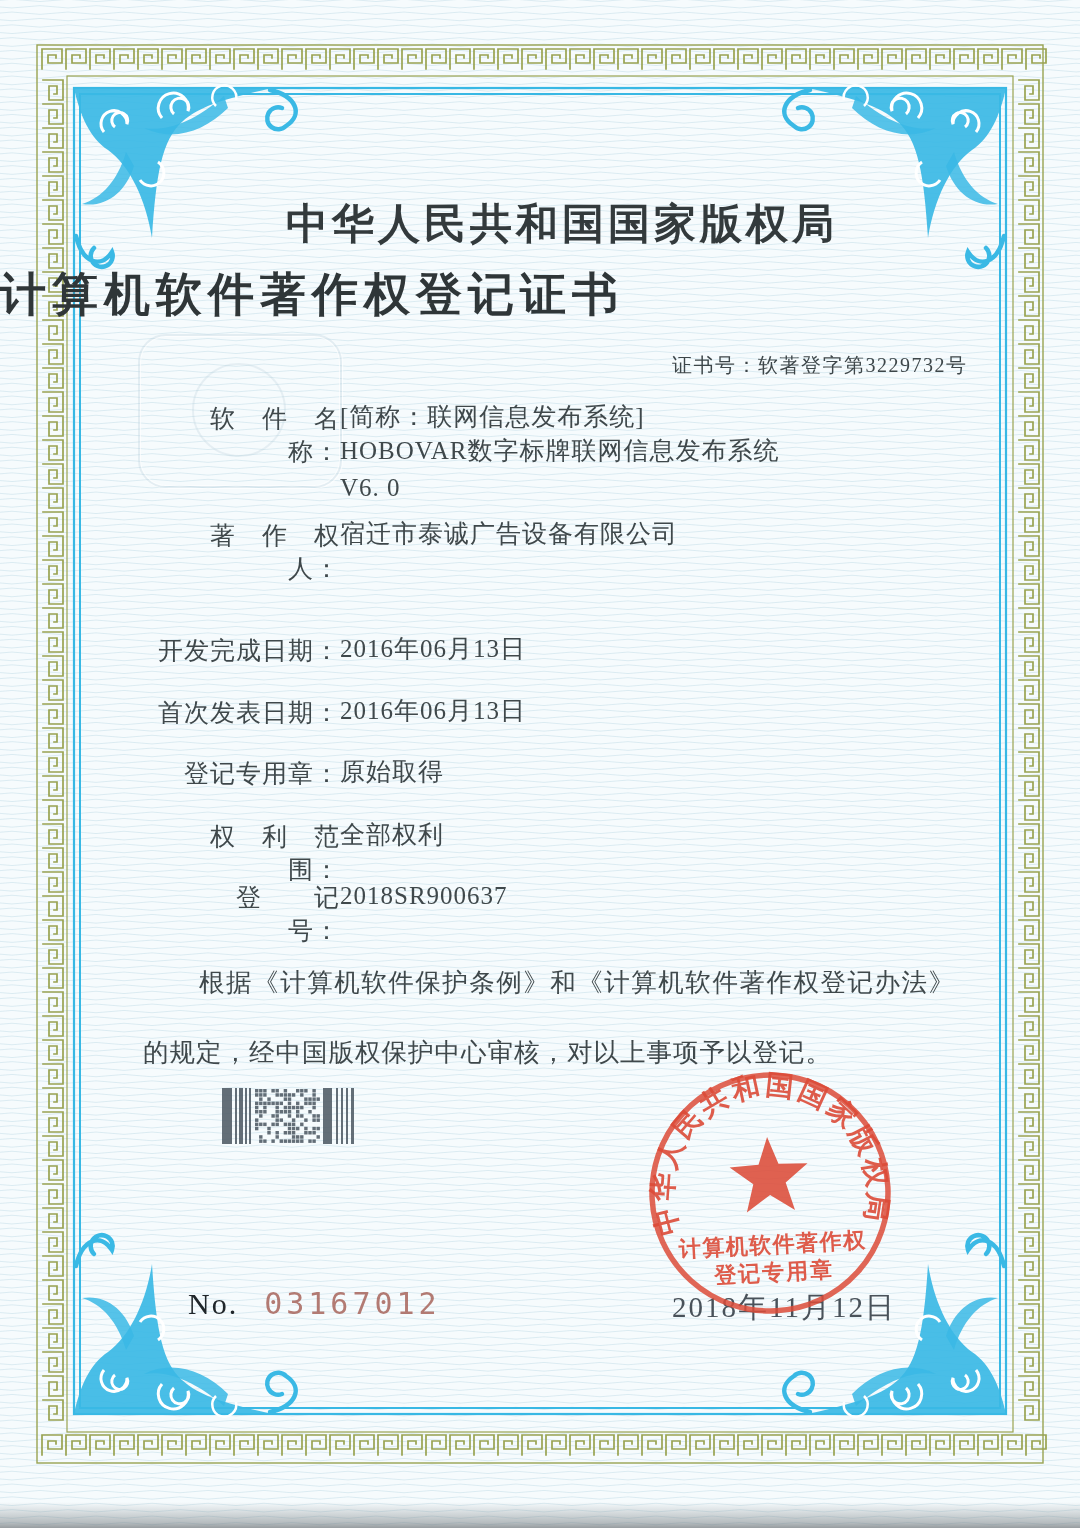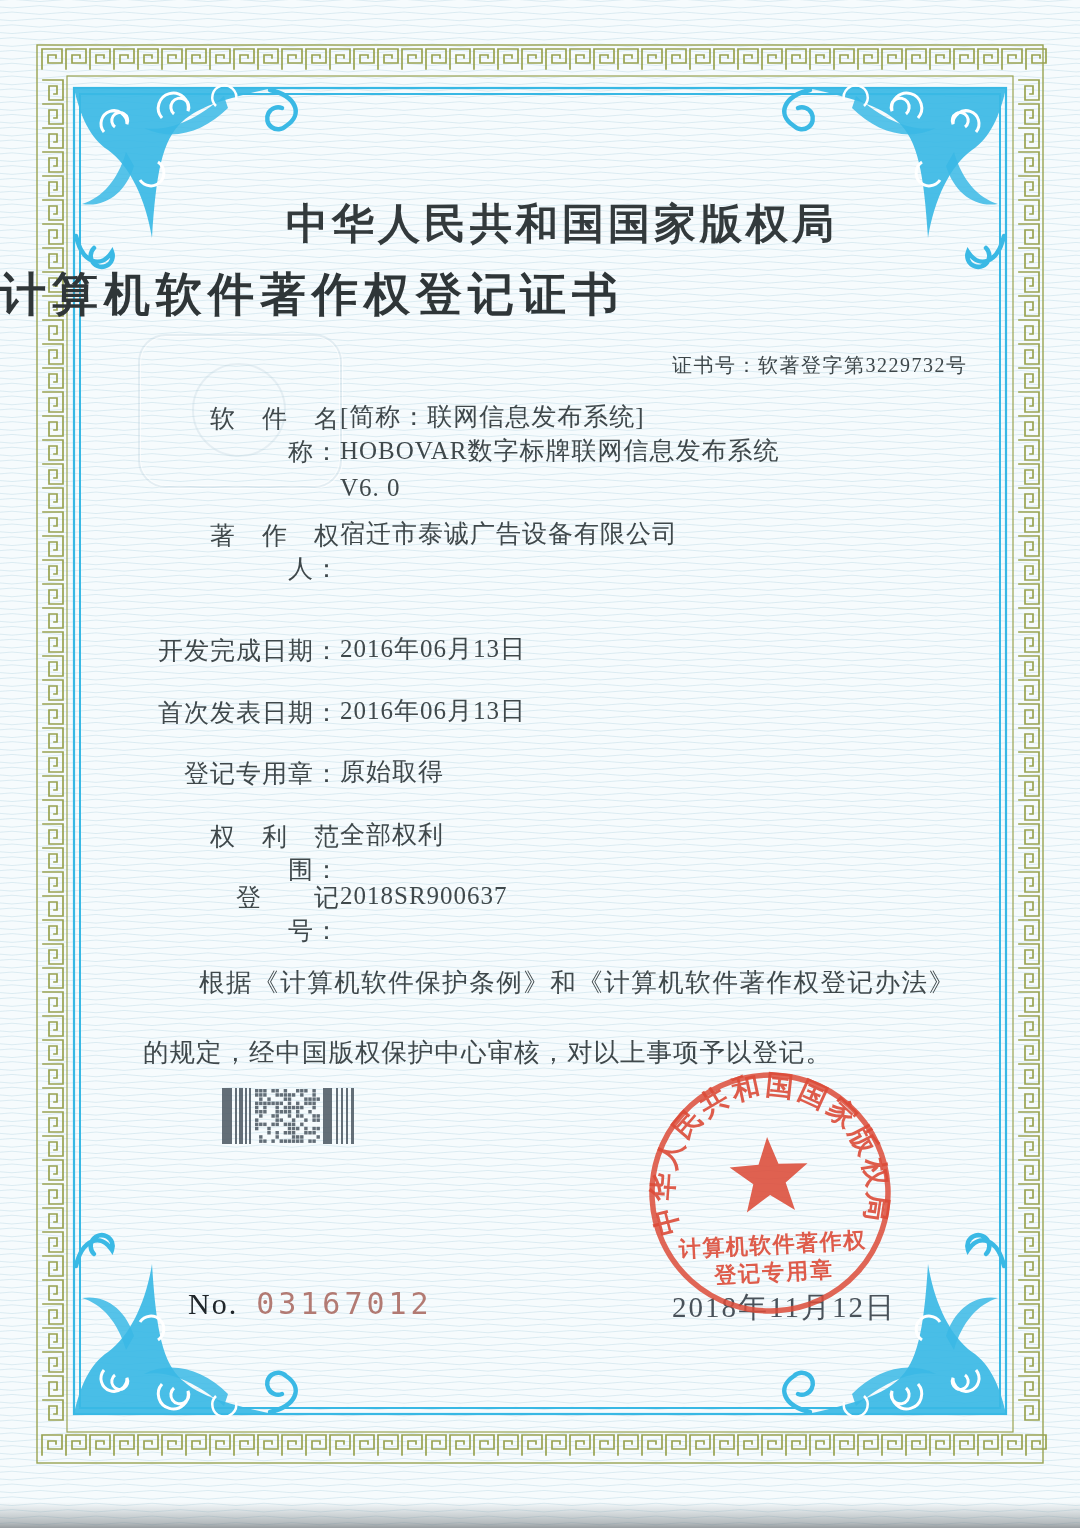--- a/index.html
+++ b/index.html
@@ -38,21 +38,21 @@
     position:absolute;left:138px;top:334px;width:200px;height:150px;
     border:2px solid rgba(186,208,219,.42);border-radius:28px;opacity:.75;
     box-shadow:inset 0 0 0 1px rgba(255,255,255,.85),1px 1px 1px rgba(255,255,255,.9);
   }
   .emboss::after{
     content:"";position:absolute;left:52px;top:27px;width:90px;height:90px;
     border:2px solid rgba(186,208,219,.38);border-radius:50%;
   }
   #barcode-svg{position:absolute;left:222px;top:1088px;}
   #barcode-svg rect{fill:#4e5a64;opacity:.88;}
-  .serial{position:absolute;left:188px;top:1286px;display:flex;align-items:baseline;gap:18px;}
+  .serial{position:absolute;left:188px;top:1286px;display:flex;align-items:baseline;gap:26px;}
   .serial-label{font-size:30px;color:#20262a;letter-spacing:2px;}
   .serial-number{
     font-family:"DejaVu Sans Mono",monospace;font-size:30px;
     letter-spacing:4px;color:#a8655c;opacity:.85;
   }
   .issue-date{position:absolute;left:660px;top:1288px;font-size:29px;letter-spacing:2px;color:#49525a;margin-left:12px;}
   #stamp-svg{position:absolute;left:628px;top:1051px;transform:rotate(-3deg);pointer-events:none;}
   #stamp-svg .ring{fill:none;stroke:#dc4b38;stroke-width:5.5;opacity:.85;}
   #stamp-svg .star{fill:#dc4b38;opacity:.88;}
   #stamp-svg text{fill:#dc4b38;font-family:"Liberation Serif","DejaVu Serif",serif;font-weight:700;opacity:.9;}

